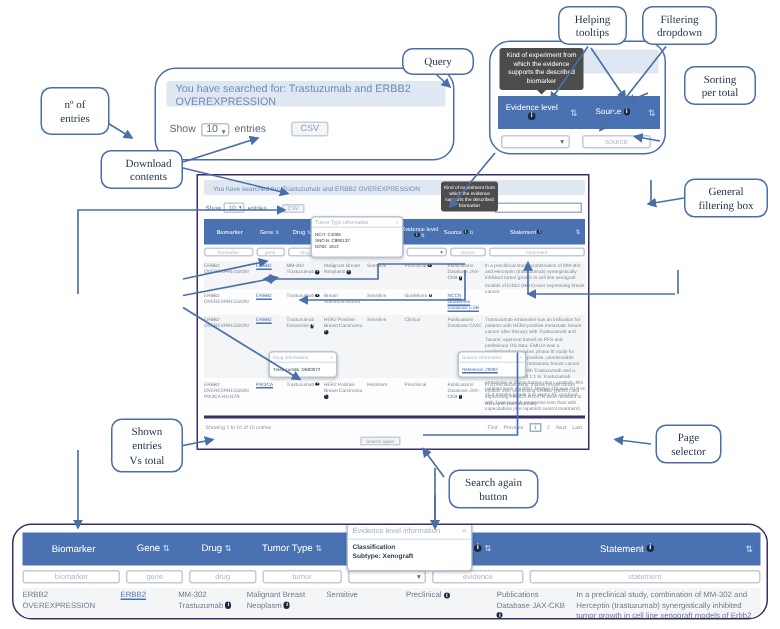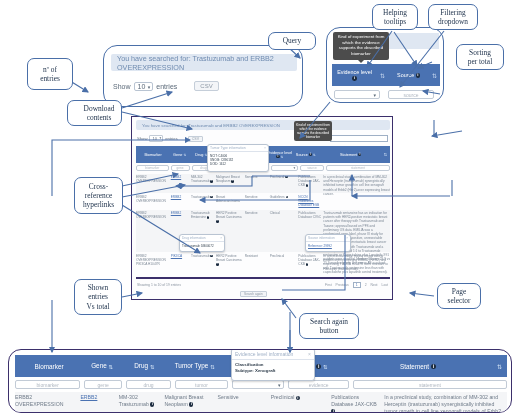--- a/index.html
+++ b/index.html
@@ -207,26 +207,25 @@
     <span style="white-space:pre-line">Filtering
 dropdown</span>
   </div>
 
   <div class="callout" style="left:456px;top:44px;width:48px;height:26px;">
     <span style="white-space:pre-line">Sorting
 per total</span>
   </div>
 
 
-
-  <div class="callout" style="left:74px;top:177px;width:49px;height:37px;">
-    <span style="white-space:pre-line">Cross-
-reference
-hyperlinks</span>
-  </div>
+  <div class="callout" style="left:456px;top:119px;width:56px;height:26px;">
+    <span style="white-space:pre-line">General
+filtering box</span>
+  </div>
+
 
 
   <div class="callout" style="left:74px;top:279px;width:48px;height:36px;">
     <span style="white-space:pre-line">Shown
 entries
 Vs total</span>
   </div>
 
   <div class="callout" style="left:299px;top:313px;width:60px;height:26px;">
     <span style="white-space:pre-line">Search again

